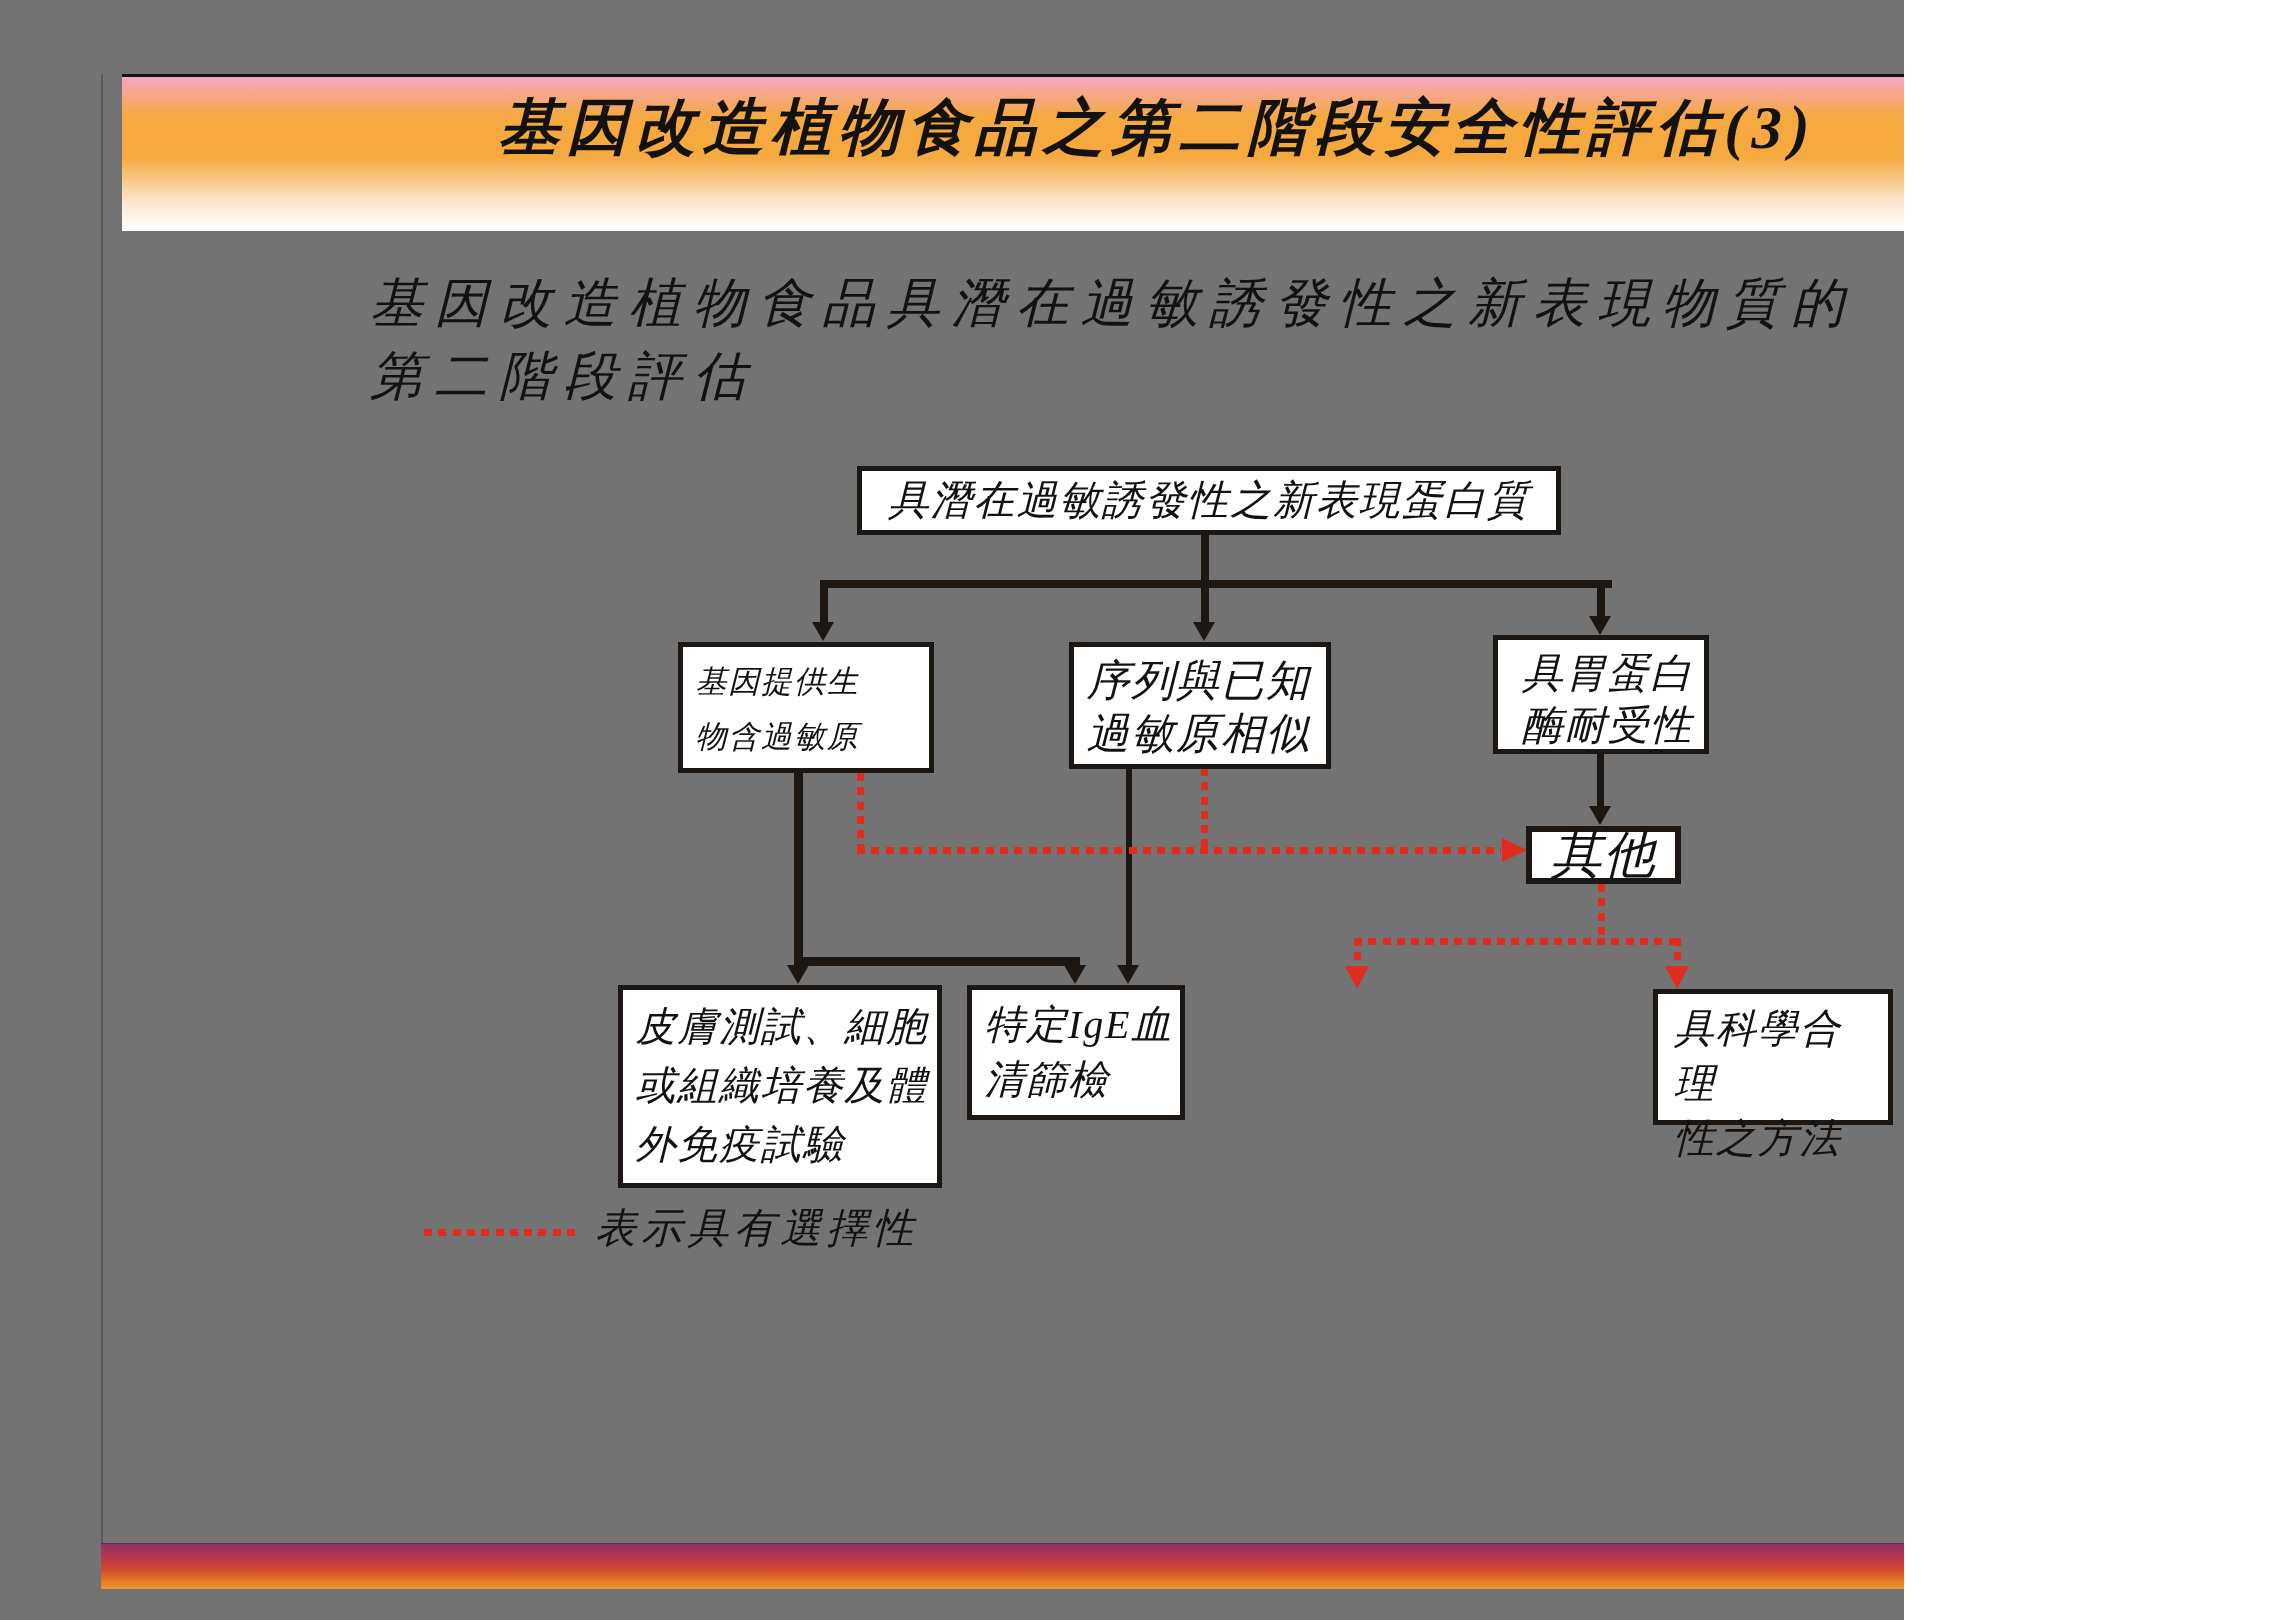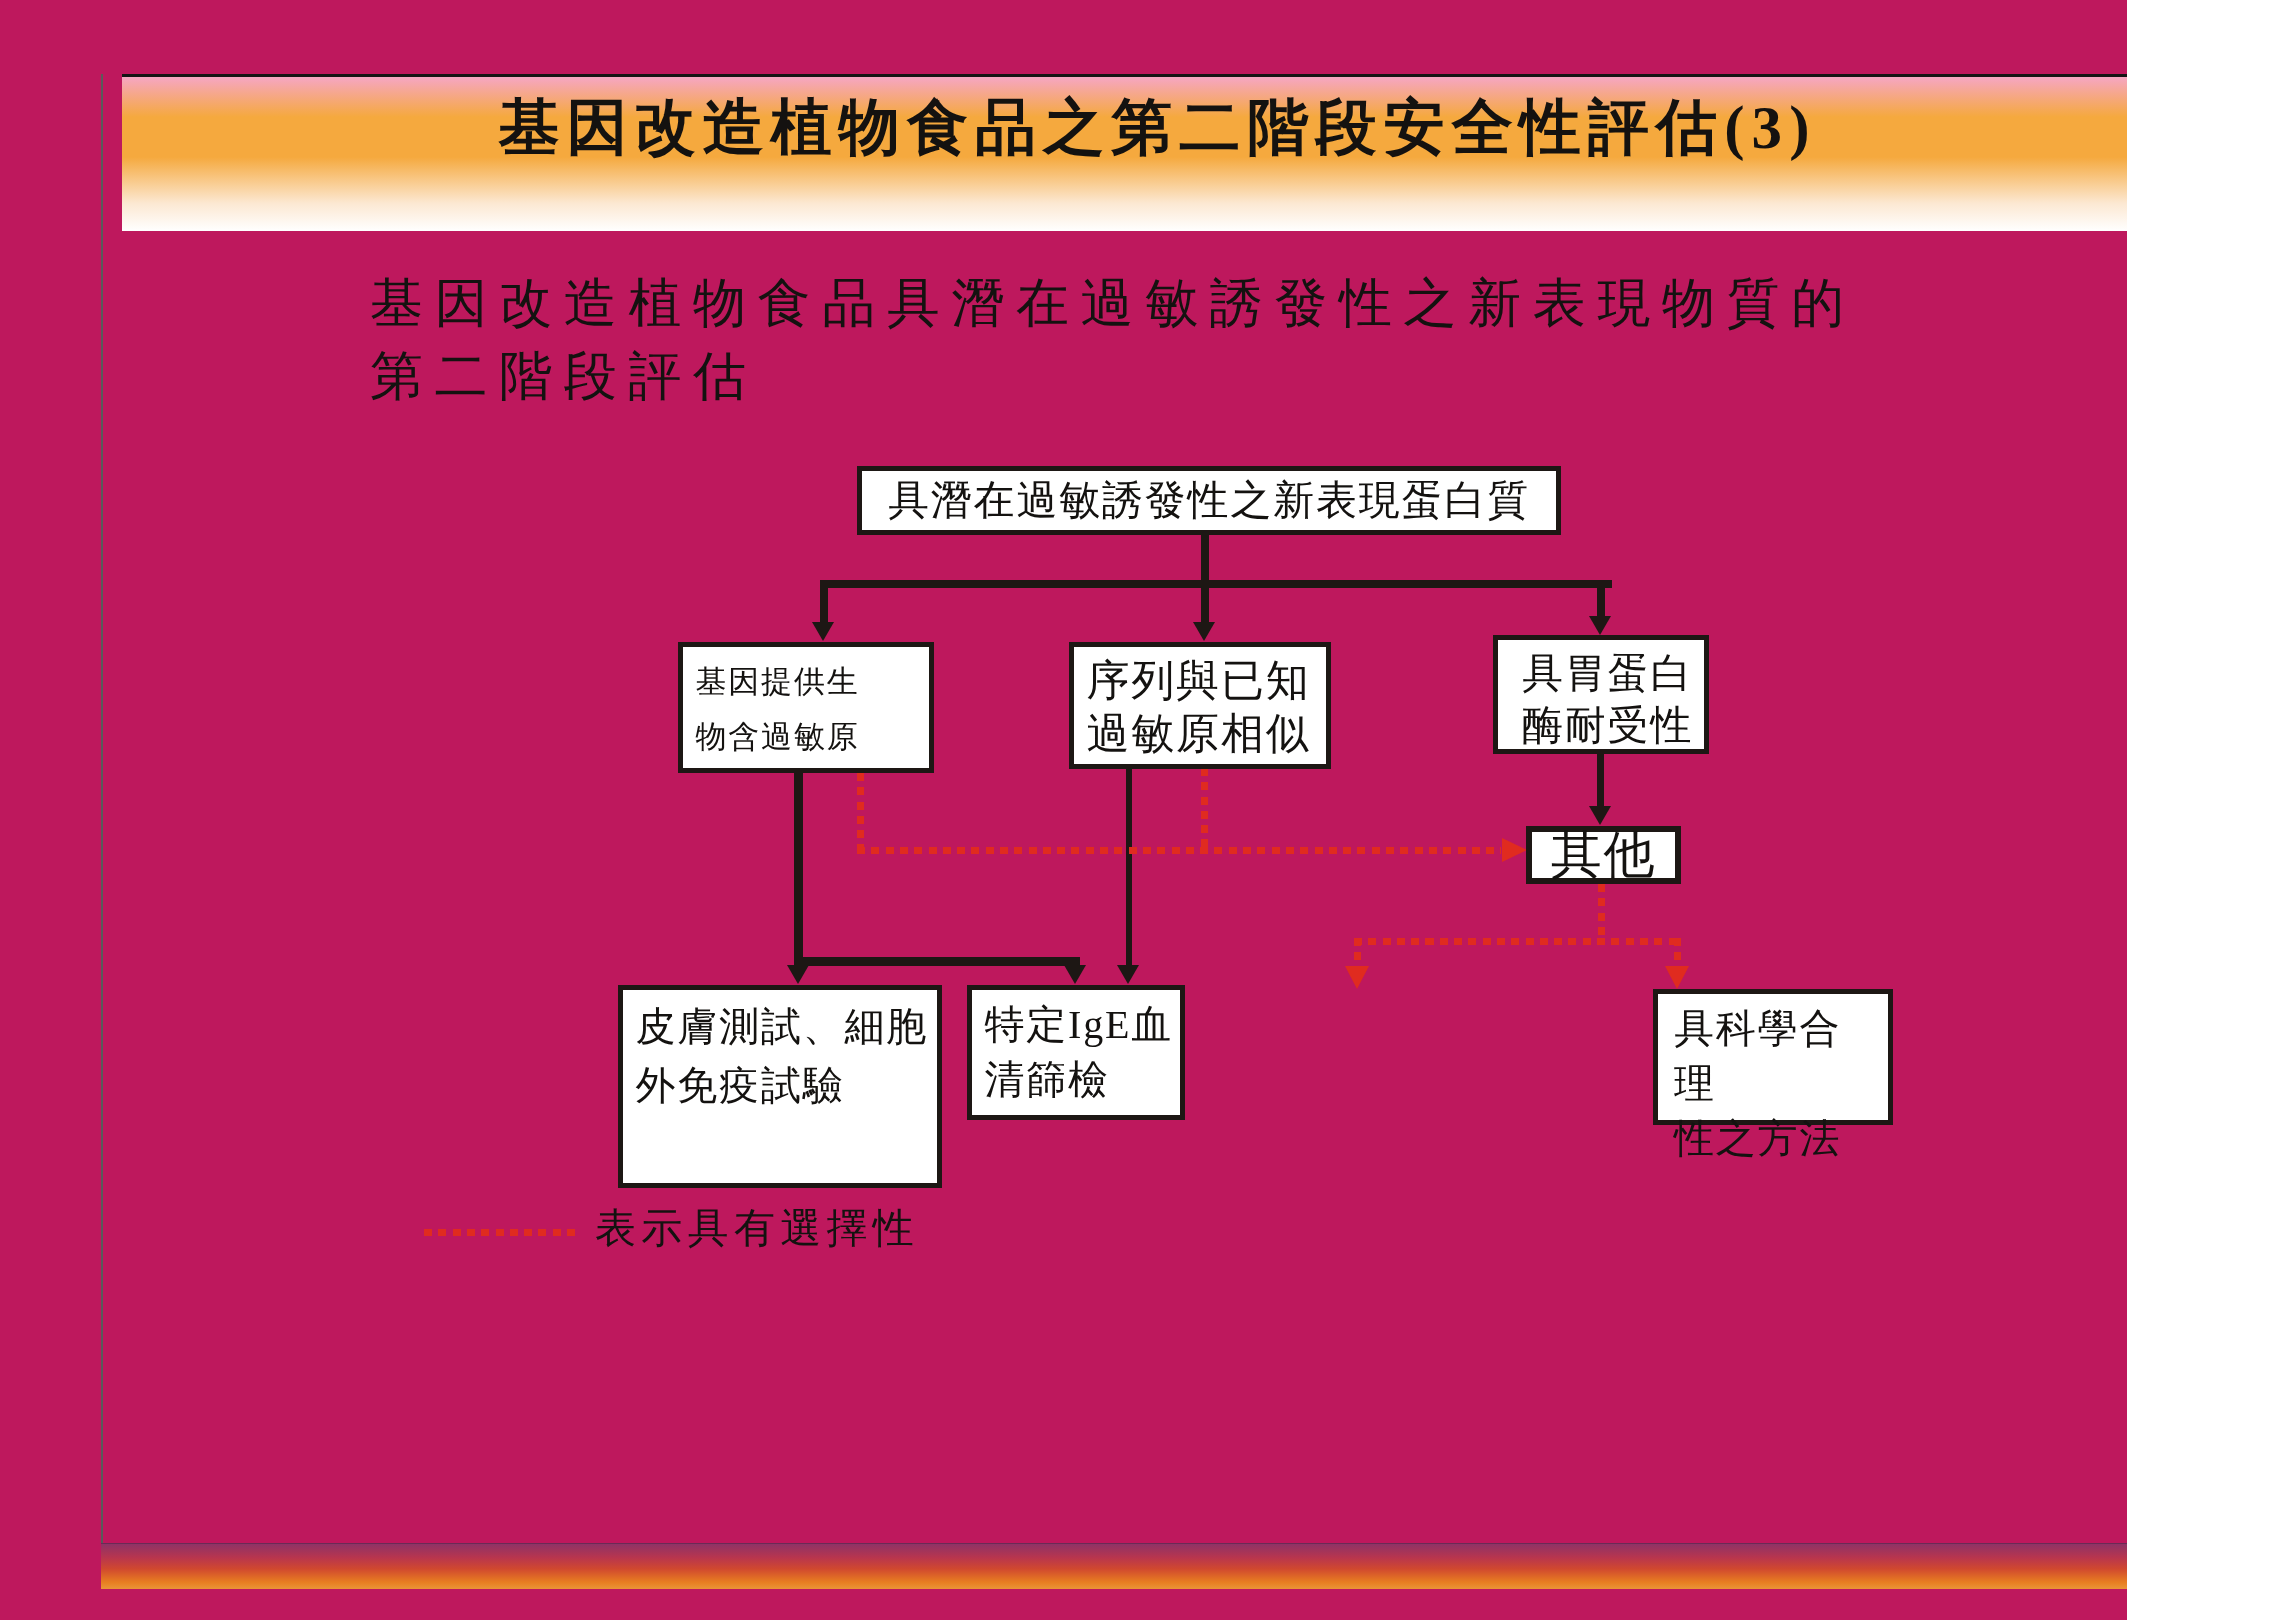--- a/index.html
+++ b/index.html
@@ -1,17 +1,17 @@
 <!DOCTYPE html>
 <html style="font-size:14.3px"><head>
 <meta charset="utf-8">
 <style>
   html,body{margin:0;padding:0;background:#ffffff;}
-  #slide{position:relative;width:2127px;height:1621px;background:#be185d;overflow:hidden;
-         font-family:"Liberation Serif","DejaVu Serif",serif;color:#151210;}
+  #slide{position:relative;width:1904px;height:1621px;background:#737373;overflow:hidden;
+         font-family:"Liberation Serif","DejaVu Serif",serif;color:#151210;font-style:italic;}
   .abs{position:absolute;}
 
   
   #banner{left:122px;top:74px;width:2071px;height:154px;border-top:3.6px solid #141414;
           background:linear-gradient(to bottom,#f6a6c3 0%,#f5a93e 26%,#f5a93e 52%,#fce8d2 82%,#ffffff 100%);
           display:flex;justify-content:center;align-items:flex-start;}
   #banner-title{margin-top:3.6px;font-size:61px;line-height:93px;font-weight:bold;letter-spacing:7.1px;color:#141210;white-space:nowrap;}
   #left-rule{left:101px;top:74px;width:1.8px;height:1469px;background:#5a5a5a;}
 
   
@@ -109,20 +109,21 @@
     <div>具胃蛋白</div>
     <div>酶耐受性</div>
   </div>
 
   <div class="fc-box fc-center" style="left:1526px;top:826px;width:155px;height:58px;border-width:6.2px;font-size:51px;">
     <span>其他</span>
   </div>
 
   <div class="fc-box fc-lines" style="left:618px;top:985px;width:324px;height:203px;font-size:40px;line-height:59px;">
     <div>皮膚測試、細胞</div>
+    <div>或組織培養及體</div>
     <div>外免疫試驗</div>
   </div>
 
   <div class="fc-box fc-lines" style="left:967px;top:985px;width:218px;height:135px;font-size:40px;line-height:55px;">
     <div>特定IgE血</div>
     <div>清篩檢</div>
   </div>
 
 
   <div class="fc-box fc-lines" style="left:1653px;top:989px;width:240px;height:136px;font-size:40px;line-height:55px;padding-left:16px;">

